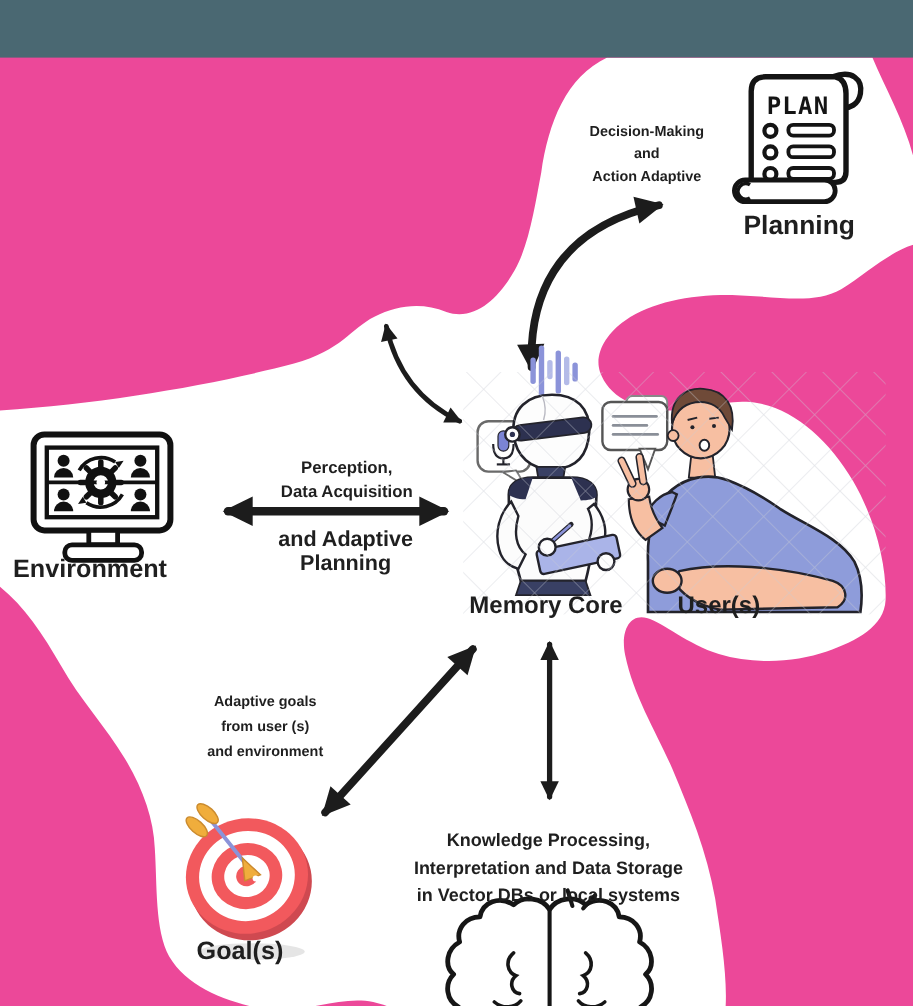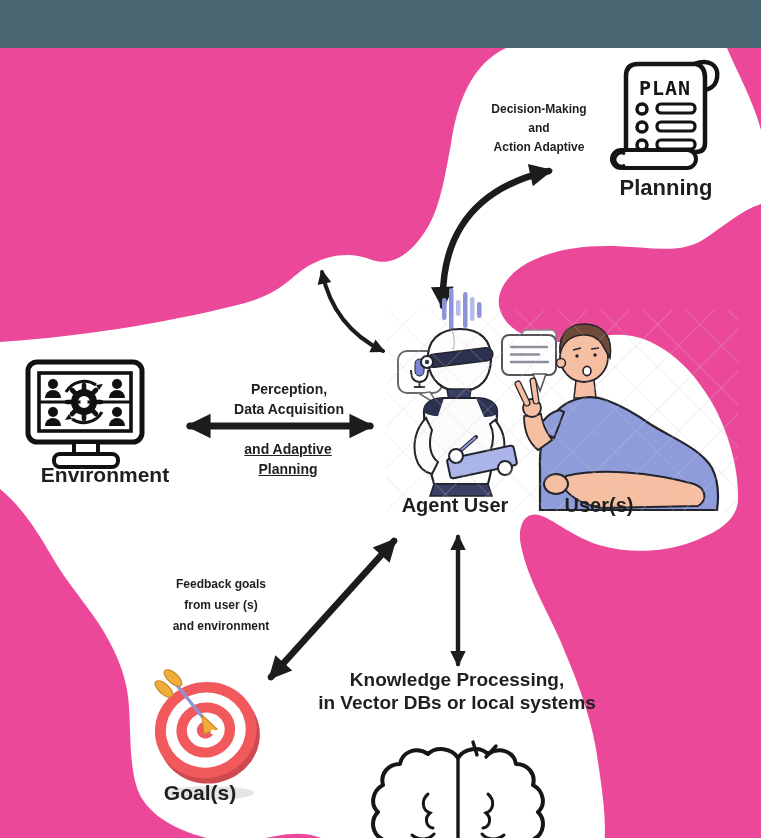--- a/index.html
+++ b/index.html
@@ -243,43 +243,44 @@
 </svg>
 
 <div class="lbl edge-lbl" style="left:539px;top:52px;">
   <span>Decision-Making</span>
   <span>and</span>
   <span>Action Adaptive</span>
 </div>
 
 <div class="lbl node-lbl" style="left:666px;top:128px;font-size:22px;">Planning</div>
 
-<div class="lbl node-lbl" style="left:105px;top:415px;">Environment</div>
+<div class="lbl node-lbl" style="left:75px;top:415px;">Environment</div>
 
 <div class="lbl edge-lbl" style="left:289px;top:331px;font-size:14px;line-height:20px;">
   <span>Perception,</span>
   <span>Data Acquisition</span>
 </div>
-<div class="lbl edge-lbl" style="left:288px;top:391px;font-size:14px;line-height:20px;text-decoration:underline;">
+<div class="lbl edge-lbl" style="left:288px;top:391px;font-size:18px;line-height:20px;">
   <span>and Adaptive</span>
   <span>Planning</span>
 </div>
 
-<div class="lbl node-lbl" style="left:455px;top:445px;font-size:20px;font-weight:700;">Agent User</div>
+<div class="lbl node-lbl" style="left:455px;top:445px;font-size:20px;font-weight:700;">Memory Core</div>
 
 <div class="lbl node-lbl" style="left:599px;top:445px;font-size:20px;font-weight:700;">User(s)</div>
 
 <div class="lbl edge-lbl" style="left:221px;top:526px;line-height:21px;">
-  <span>Feedback goals</span>
+  <span>Adaptive goals</span>
   <span>from user (s)</span>
   <span>and environment</span>
 </div>
 
 <div class="lbl node-lbl" style="left:200px;top:733px;">Goal(s)</div>
 
-<div class="lbl edge-lbl" style="left:457px;top:620px;font-size:19px;line-height:23px;">
+<div class="lbl edge-lbl" style="left:457px;top:641px;font-size:15px;line-height:23px;">
   <span>Knowledge Processing,</span>
+  <span>Interpretation and Data Storage</span>
   <span>in Vector DBs or local systems</span>
 </div>
 
 <div class="lbl node-lbl" style="left:460px;top:807px;font-size:22px;">Memory</div>
 
 </div>
 
 </body></html>

